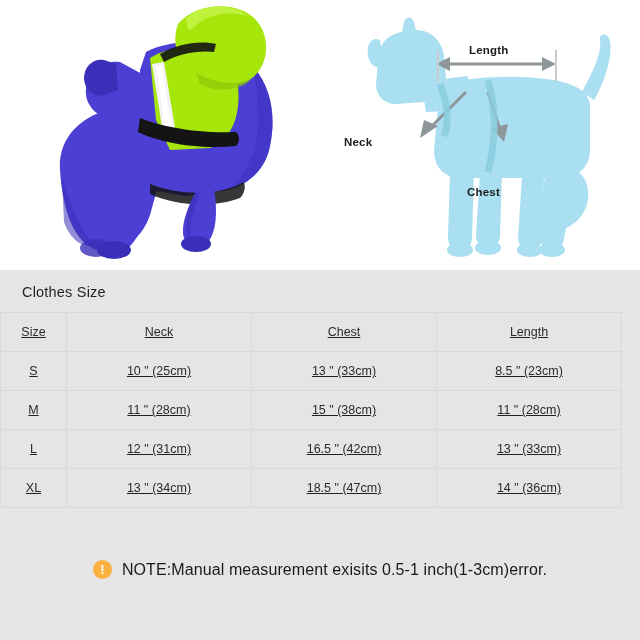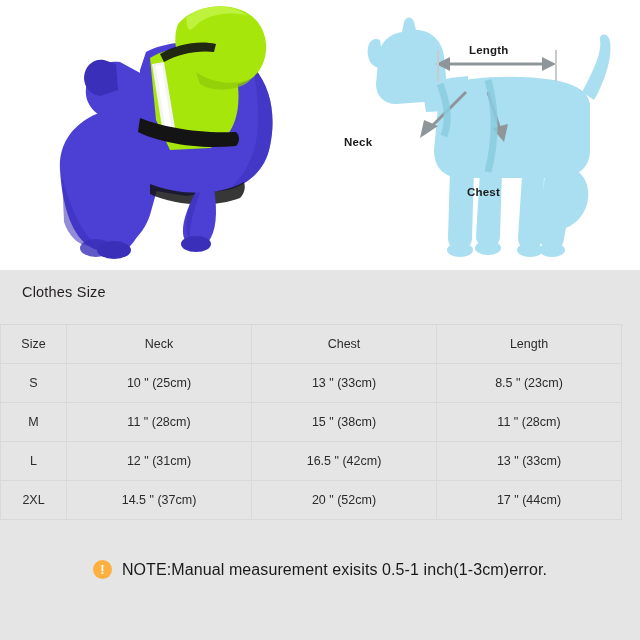--- a/index.html
+++ b/index.html
@@ -60,23 +60,24 @@
     width: 608px;
   }
   .section-title {
     font-size: 14.5px;
     color: #231f20;
     padding: 14px 0 12px 22px;
     letter-spacing: 0.2px;
   }
   table.size-table {
     width: 621px;
-    margin: 12px auto;
+    margin: 0 auto;
     border-collapse: collapse;
     table-layout: fixed;
+    text-decoration: underline;
   }
   table.size-table th,
   table.size-table td {
     border: 1px solid #d9d9d9;
     height: 39px;
     text-align: center;
     vertical-align: middle;
     font-size: 12.5px;
     font-weight: normal;
     color: #2b2b2b;
@@ -260,24 +261,24 @@
           <td>15 " (38cm)</td>
           <td>11 " (28cm)</td>
         </tr>
         <tr>
           <td>L</td>
           <td>12 " (31cm)</td>
           <td>16.5 " (42cm)</td>
           <td>13 " (33cm)</td>
         </tr>
         <tr>
-          <td>2XL</td>
-          <td>14.5 " (37cm)</td>
-          <td>20 " (52cm)</td>
-          <td>17 " (44cm)</td>
+          <td>XL</td>
+          <td>13 " (34cm)</td>
+          <td>18.5 " (47cm)</td>
+          <td>14 " (36cm)</td>
         </tr>
       </tbody>
     </table>
   </div>
 
   <div class="note-row">
     <div class="note-badge">!</div>
     <div class="note-text">NOTE:Manual measurement exisits 0.5-1 inch(1-3cm)error.</div>
   </div>
 

